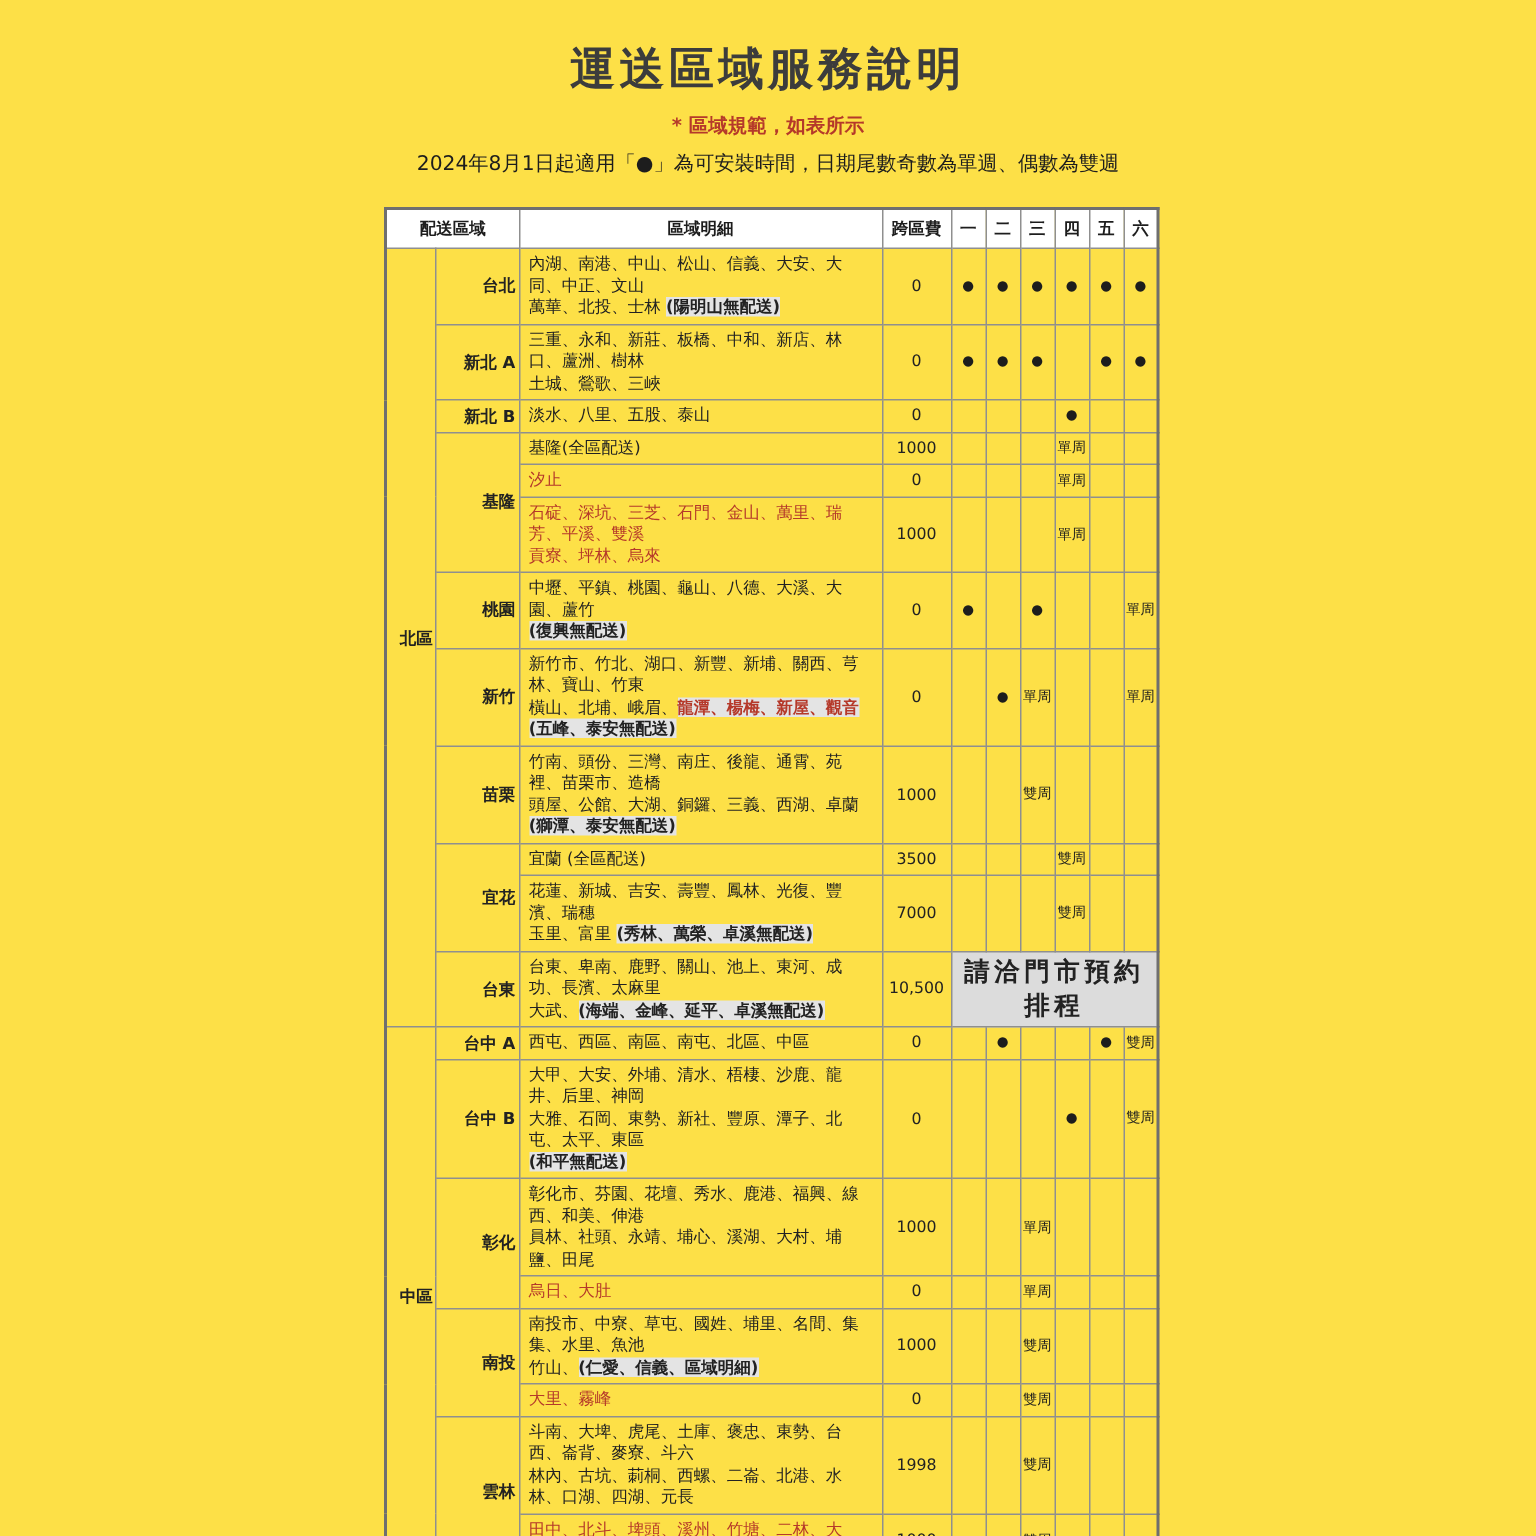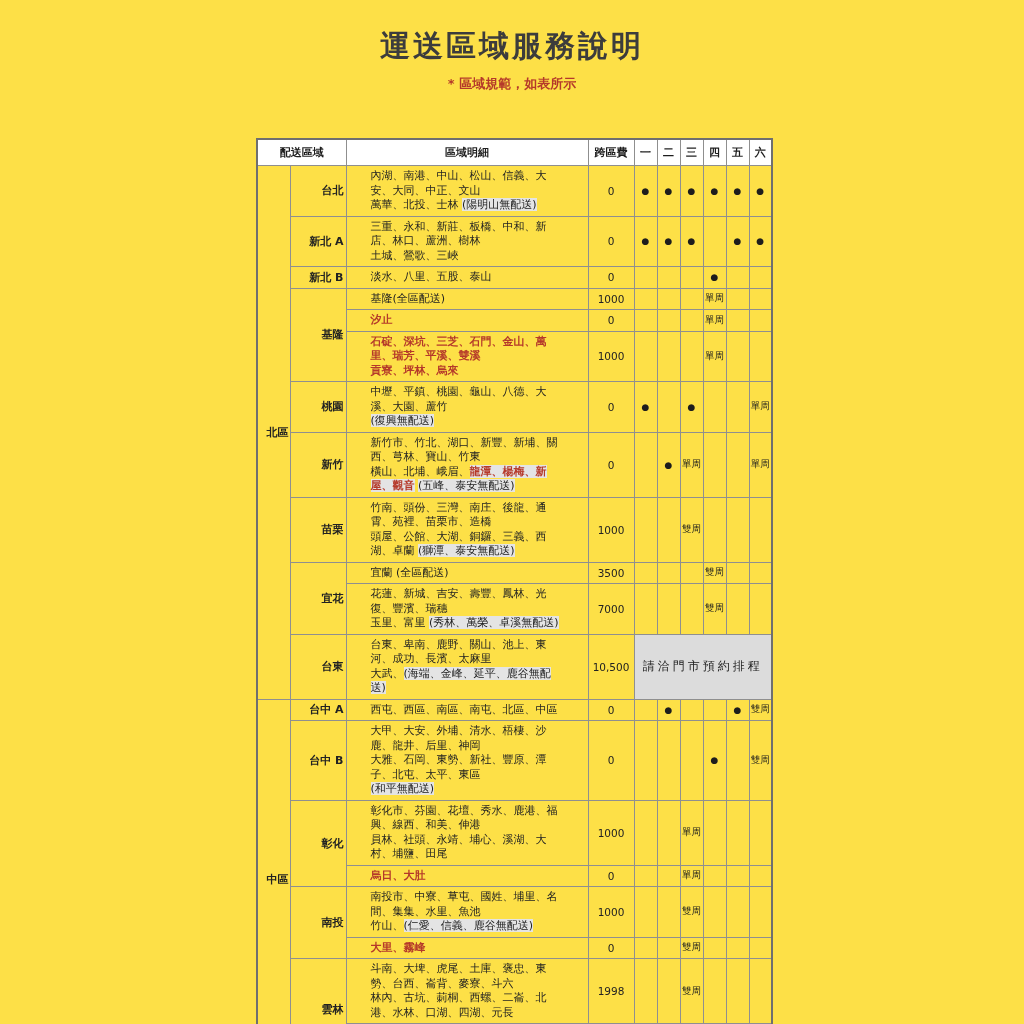--- a/index.html
+++ b/index.html
@@ -10,35 +10,36 @@
   .subtitle { text-align:center; margin-top:8px; font-size:13px; font-weight:bold; color:#b5392a; }
   .note { text-align:center; margin-top:7px; font-size:13.5px; color:#1d1d1d; }
   .table-wrap { position:absolute; left:256px; top:138px; width:515px; }
   table { border-collapse:collapse; width:100%; table-layout:fixed; }
   table, th, td { border:1px solid #8f8f8f; }
   table { border-width:2px; border-color:#6f6f6f; }
   thead th { font-size:11px; font-weight:bold; padding:5px 0; color:#1d1d1d; background:#fff;text-align:center; }
   td { vertical-align:middle; }
   .group-cell { font-size:11px; font-weight:bold; text-align:right; }
   .area-cell { font-size:11px; font-weight:bold; text-align:right; padding:0 2px; }
-  .detail-cell { font-size:11px; line-height:14.5px; padding:3px 24px; text-align:left; }
-  .seg-red { color:#b5392a; font-weight:bold; }
-  .seg-gray { background:#e4e4e4; font-weight:normal; }
+  .detail-cell { font-size:11px; line-height:14.5px; padding:3px 6px; text-align:left; }
+  .seg-red { color:#b5392a; font-weight:normal; }
+  .seg-gray { background:#e4e4e4; font-weight:bold; }
   .seg-redgray { color:#b5392a; background:#e4e4e4; font-weight:bold; }
   .fee-cell { font-size:10.5px; text-align:center; padding:0 1px; }
   .day-cell { font-size:9.5px; text-align:center; padding:0; color:#1d1d1d; overflow:hidden; }
   .day-cell.dot { font-size:9px; }
-  .notice-cell { background:#dcdcdc; font-size:12px; font-weight:normal; text-align:center; letter-spacing:3px; }
+  .notice-cell { background:#dcdcdc; font-size:17px; font-weight:bold; text-align:center; letter-spacing:3px; }
 </style>
 </head>
 <body>
 
 <div class="page">
   <div class="title">運送區域服務說明</div>
   <div class="subtitle">* 區域規範，如表所示</div>
+  <div class="note">2024年8月1日起適用「●」為可安裝時間，日期尾數奇數為單週、偶數為雙週</div>
 
   <div class="table-wrap">
     <table>
       <colgroup>
         <col style="width:33px">
           <col style="width:56px">
           <col style="width:242px">
           <col style="width:46px">
         <col style="width:23px">
           <col style="width:23px">
@@ -206,21 +207,21 @@
             <td class="day-cell"></td>
             <td class="day-cell"></td>
             <td class="day-cell">雙周</td>
             <td class="day-cell"></td>
             <td class="day-cell"></td>
           </tr>
           <tr>
             <td class="area-cell" rowspan="1">台東</td>
             <td class="detail-cell">
               <div><span>台東、卑南、鹿野、關山、池上、東河、成功、長濱、太麻里</span></div>
-              <div><span>大武、</span><span class="seg-gray">(海端、金峰、延平、鹿谷無配送)</span></div>
+              <div><span>大武、</span><span class="seg-gray">(海端、金峰、延平、卓溪無配送)</span></div>
             </td>
             <td class="fee-cell">10,500</td>
             <td colspan="6" class="notice-cell">請洽門市預約排程</td>
           </tr>
           <tr>
             <td class="group-cell" rowspan="8">中區</td>
             <td class="area-cell" rowspan="1">台中 A</td>
             <td class="detail-cell">
               <div><span>西屯、西區、南區、南屯、北區、中區</span></div>
             </td>
@@ -270,21 +271,21 @@
             <td class="day-cell"></td>
             <td class="day-cell">單周</td>
             <td class="day-cell"></td>
             <td class="day-cell"></td>
             <td class="day-cell"></td>
           </tr>
           <tr>
             <td class="area-cell" rowspan="2">南投</td>
             <td class="detail-cell">
               <div><span>南投市、中寮、草屯、國姓、埔里、名間、集集、水里、魚池</span></div>
-              <div><span>竹山、</span><span class="seg-gray">(仁愛、信義、鹿谷無配送)</span></div>
+              <div><span>竹山、</span><span class="seg-gray">(仁愛、信義、區域明細)</span></div>
             </td>
             <td class="fee-cell">1000</td>
             <td class="day-cell"></td>
             <td class="day-cell"></td>
             <td class="day-cell">雙周</td>
             <td class="day-cell"></td>
             <td class="day-cell"></td>
             <td class="day-cell"></td>
           </tr>
           <tr>

